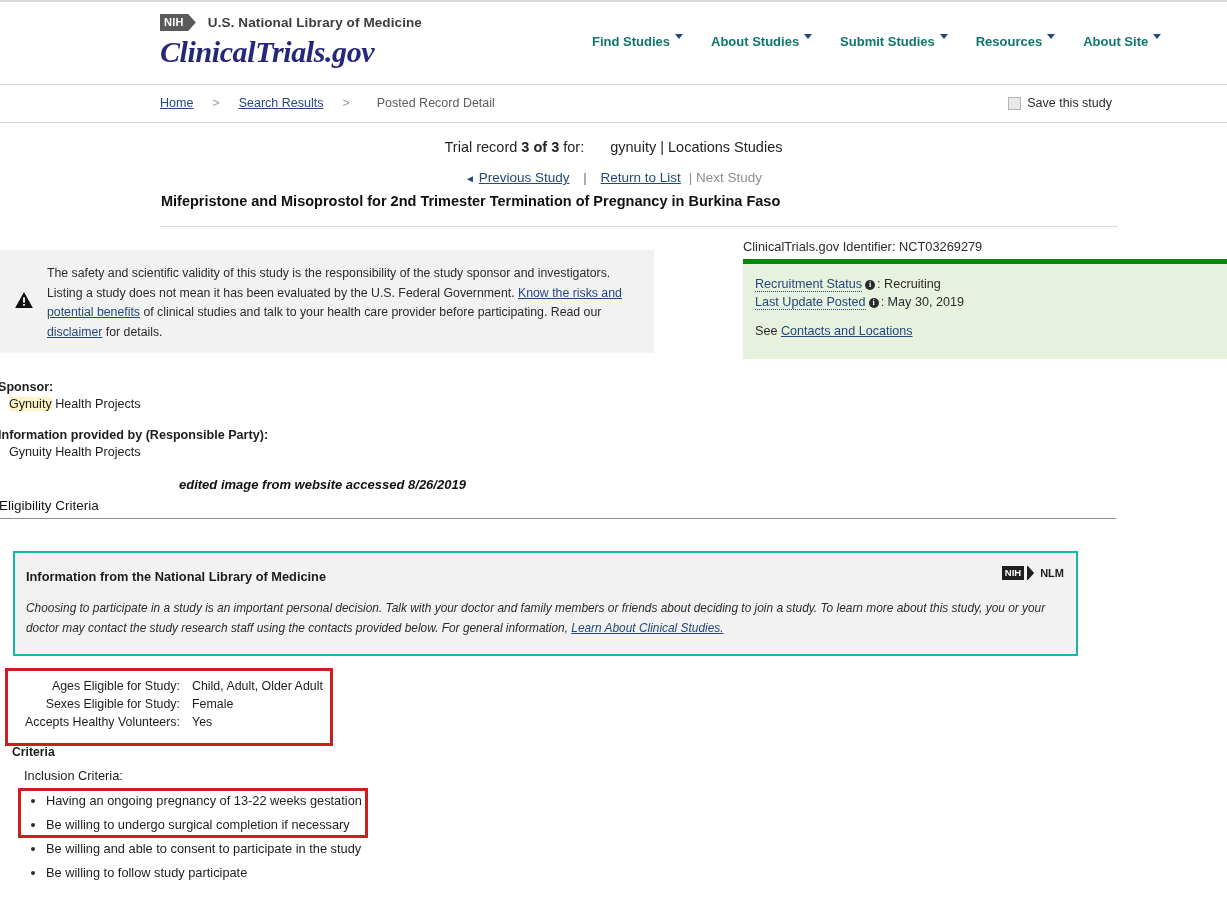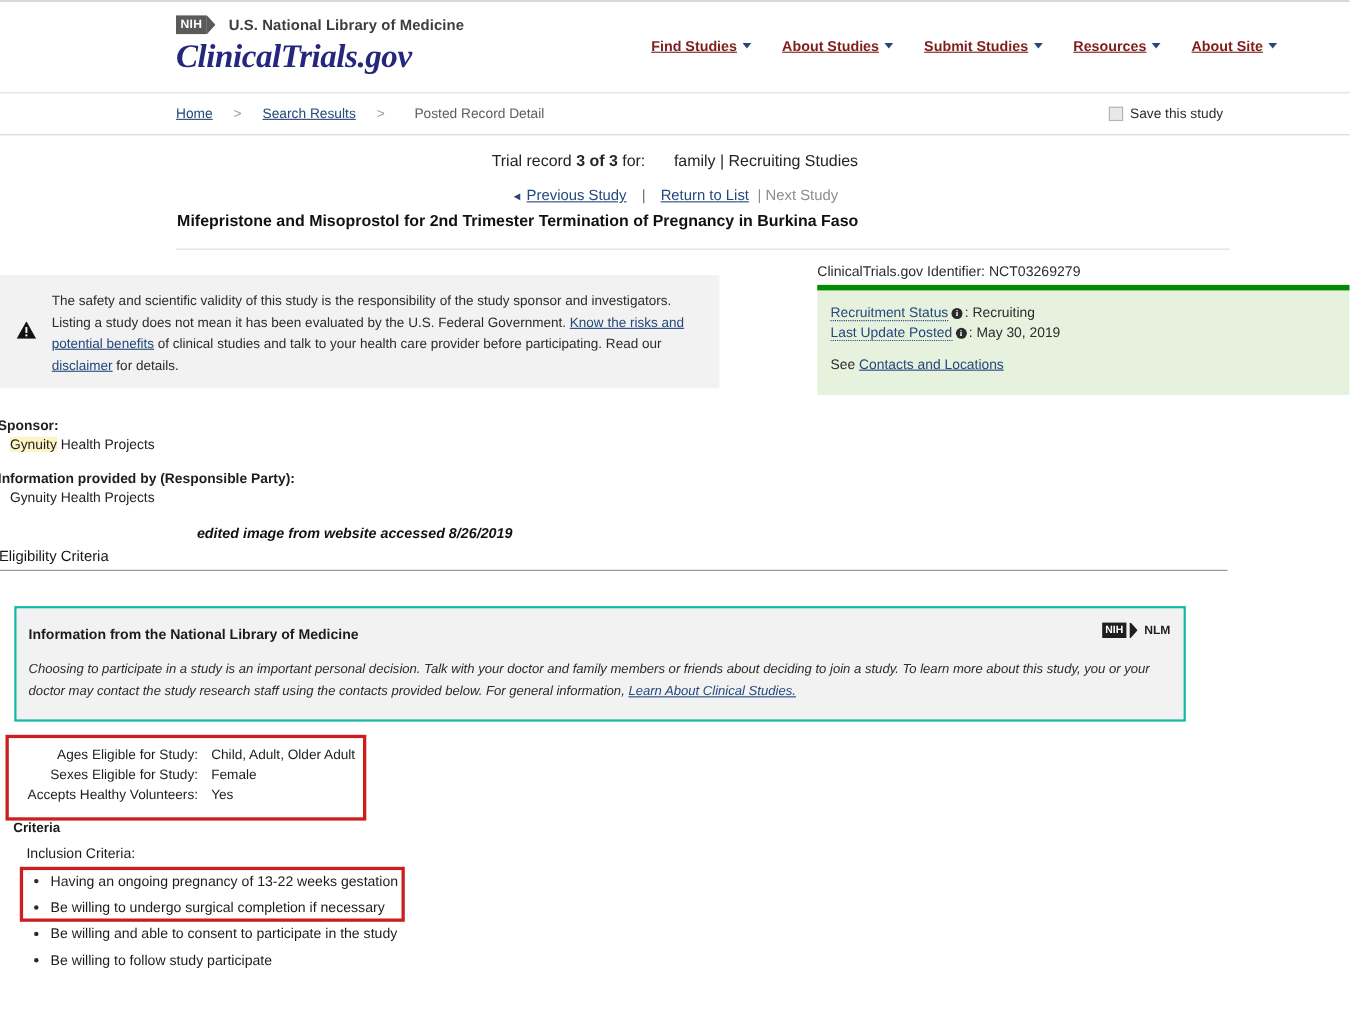--- a/index.html
+++ b/index.html
@@ -94,27 +94,26 @@
   .main-nav {
     position: absolute;
     left: 592px;
     top: 32px;
     display: flex;
     gap: 28px;
   }
   .nav-item {
     font-size: 13px;
     font-weight: bold;
-    color: #7f1d1d;
+    color: #0f766e;
     cursor: pointer;
     white-space: nowrap;
     display: flex;
-    align-items: center;
+    align-items: flex-start;
     gap: 5px;
-    text-decoration: underline;
   }
   .caret {
     display: inline-block;
     width: 0; height: 0;
     border-left: 4.5px solid transparent;
     border-right: 4.5px solid transparent;
     border-top: 5px solid #24487c;
   }
 
   
@@ -526,21 +525,21 @@
   <div class="save-study">
     <span class="save-box"></span>
     <span>Save this study</span>
   </div>
 </div>
 
 <div class="record-line">
   <span>Trial record</span>
   <b>3 of 3</b>
   <span>for:</span>
-  <span class="qterm">family | Recruiting Studies</span>
+  <span class="qterm">gynuity | Locations Studies</span>
 </div>
 
 <div class="record-nav">
   <span class="arrow-left">◄</span>
   <span class="lnk">Previous Study</span>
   <span class="pipe">|</span>
   <span class="lnk">Return to List</span>
   <span class="next">| Next Study</span>
 </div>
 

